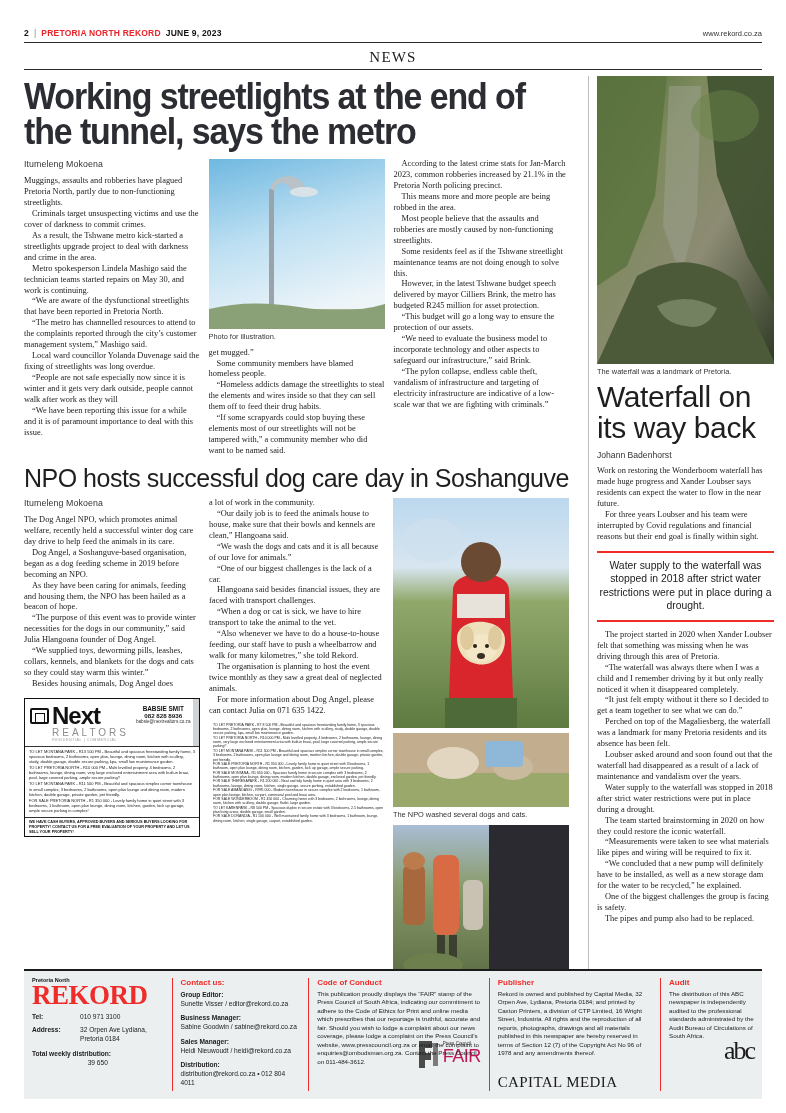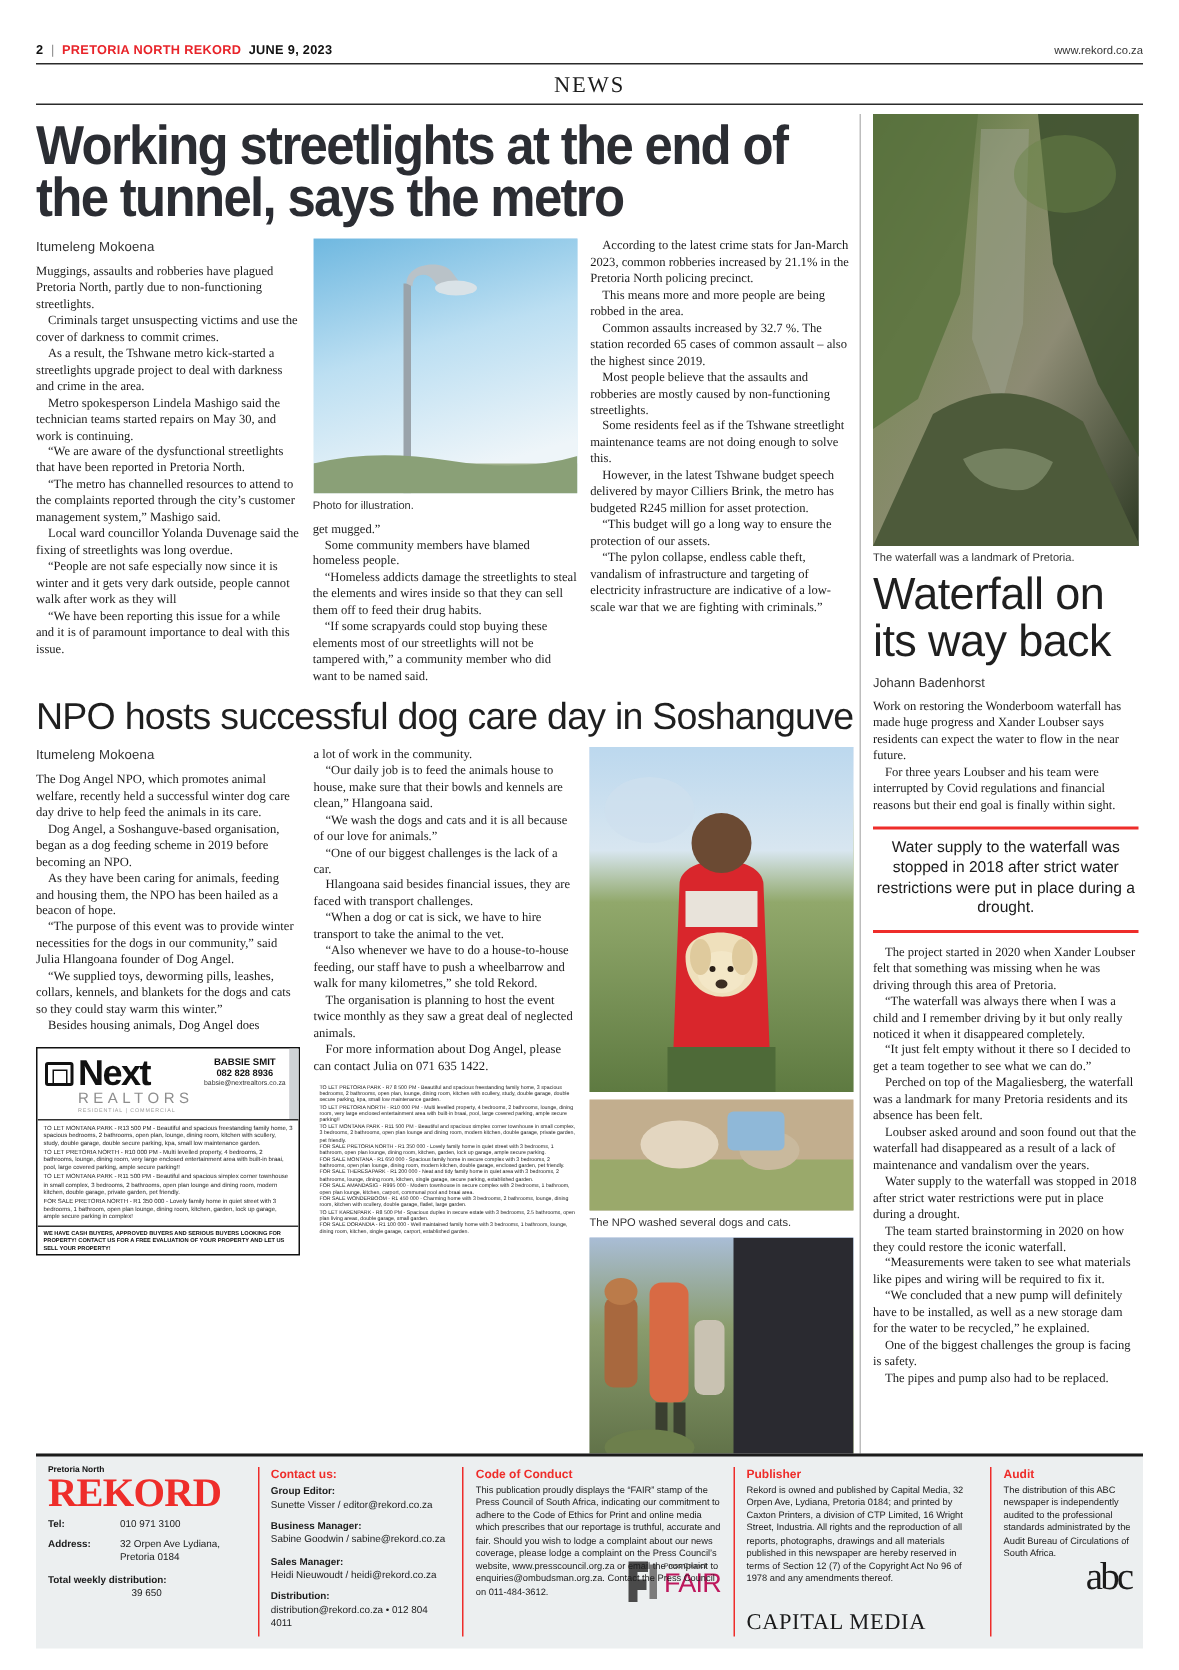--- a/index.html
+++ b/index.html
@@ -28,21 +28,21 @@
   .mh-url { font-family:"Liberation Sans", sans-serif; font-size:7.5px; color:#333; }
 
   .rule-thin { border-top:1px solid #2b2b2b; }
   .section-band { text-align:center; padding:5px 0 3px; }
   .section-band .sect {
     font-family:"Liberation Serif", serif; font-size:15px; letter-spacing:1.2px; color:#1c1c1c;
   }
   .rule-after-sect { border-top:1px solid #2b2b2b; margin-bottom:6px; }
 
   
-  .cols { display:flex; gap:4px; }
+  .cols { display:flex; gap:19px; }
   .left-block { width:545px; }
   .right-rail { width:186px; border-left:1px solid #bdbdbd; padding-left:8px; }
 
   
   h1.lead-head {
     font-family:"Liberation Sans", sans-serif;
     font-weight:bold;
     font-size:36.5px;
     line-height:0.95;
     letter-spacing:-1.2px;
@@ -239,25 +239,25 @@
           <div class="cap">Photo for illustration.</div>
           <p class="bd first">get mugged.”</p>
           <p class="bd">Some community members have blamed homeless people.</p>
           <p class="bd">“Homeless addicts damage the streetlights to steal the elements and wires inside so that they can sell them off to feed their drug habits.</p>
           <p class="bd">“If some scrapyards could stop buying these elements most of our streetlights will not be tampered with,” a community member who did want to be named said.</p>
         </div>
 
         <div class="bcol">
           <p class="bd">According to the latest crime stats for Jan-March 2023, common robberies increased by 21.1% in the Pretoria North policing precinct.</p>
           <p class="bd">This means more and more people are being robbed in the area.</p>
-          <p class="bd">Common assaults increased by 32.7 %. The station recorded 65 cases of common assault – also the highest since 2019.</p>
           <p class="bd">Most people believe that the assaults and robberies are mostly caused by non-functioning streetlights.</p>
           <p class="bd">Some residents feel as if the Tshwane streetlight maintenance teams are not doing enough to solve this.</p>
           <p class="bd">However, in the latest Tshwane budget speech delivered by mayor Cilliers Brink, the metro has budgeted R245 million for asset protection.</p>
           <p class="bd">“This budget will go a long way to ensure the protection of our assets.</p>
+          <p class="bd">“We need to evaluate the business model to incorporate technology and other aspects to safeguard our infrastructure,” said Brink.</p>
           <p class="bd">“The pylon collapse, endless cable theft, vandalism of infrastructure and targeting of electricity infrastructure are indicative of a low-scale war that we are fighting with criminals.”</p>
         </div>
       </div>
 
       <h2 class="npo-head">NPO hosts successful dog care day in Soshanguve</h2>
 
       <div class="body-cols3">
         <div class="bcol">
           <div class="byline">Itumeleng Mokoena</div>
           <p class="bd first">The Dog Angel NPO, which promotes animal welfare, recently held a successful winter dog care day drive to help feed the animals in its care.</p>

